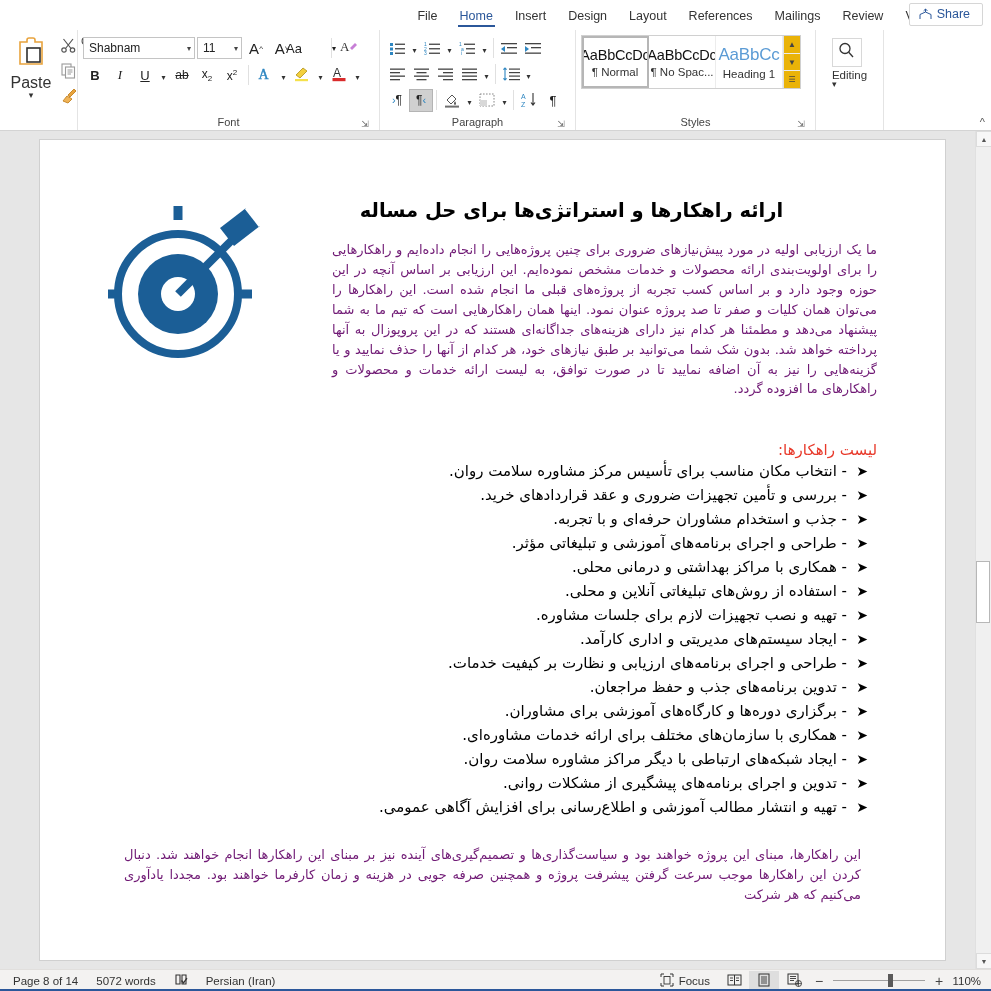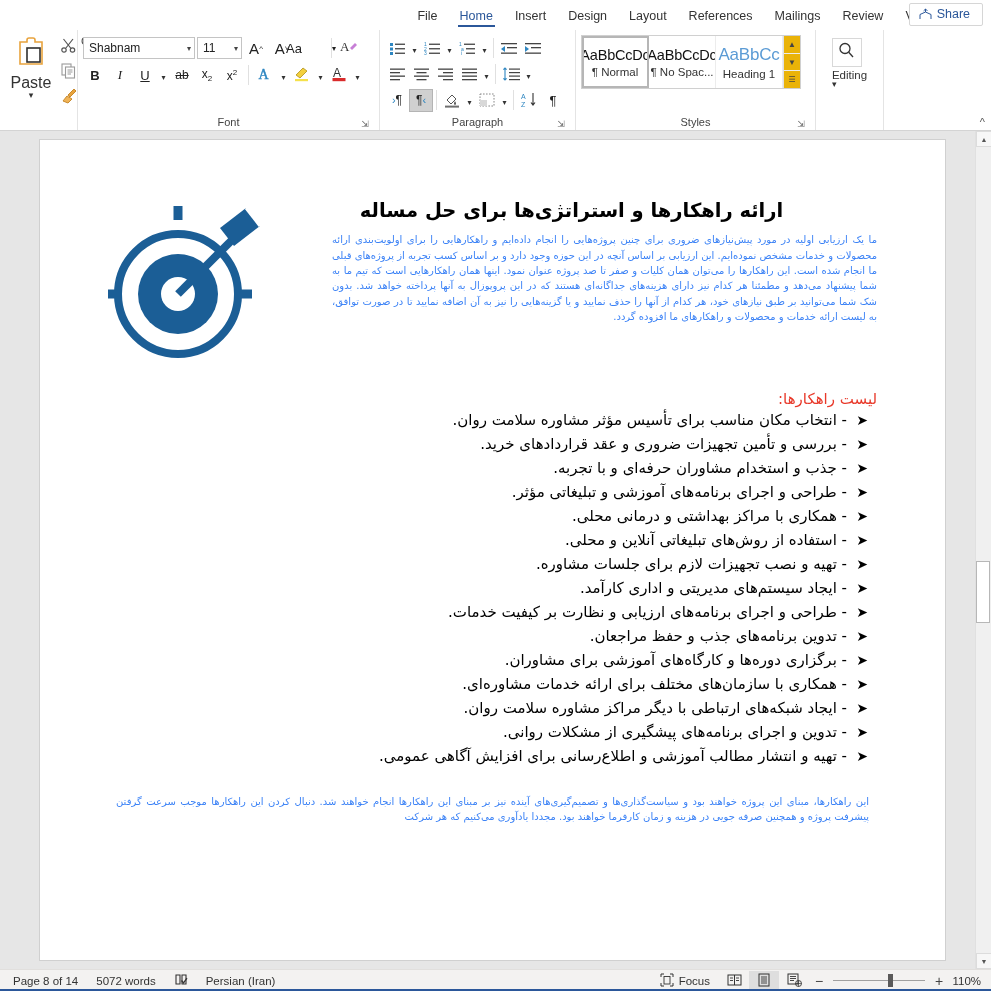--- a/index.html
+++ b/index.html
@@ -191,24 +191,24 @@
     font-family: "DejaVu Sans", sans-serif;
     font-weight: bold;
     font-size: 19.5px;
     color: #000;
     text-align: center;
     margin: 0 0 2px 0;
     line-height: 1.35;
   }
   .para {
     font-family: "DejaVu Sans", sans-serif;
-    font-size: 10px;
+    font-size: 13px;
     line-height: 1.53;
-    color: #3b82f6;
-    margin: 8px;
+    color: #701a75;
+    margin: 16px;
     text-align: justify;
     text-align-last: right;
   }
   .para.intro {
     width: 545px;
     margin-right: 0;
   }
   .clear-right { clear: both; }
   .target-icon {
     float: left;
@@ -685,21 +685,21 @@
 
         <div class="heading">ارائه راهکارها و استراتژی‌ها برای حل مساله</div>
 
         <p class="para intro">ما یک ارزیابی اولیه در مورد پیش‌نیازهای ضروری برای چنین پروژه‌هایی را انجام داده‌ایم و راهکارهایی را برای اولویت‌بندی ارائه محصولات و خدمات مشخص نموده‌ایم. این ارزیابی بر اساس آنچه در این حوزه وجود دارد و بر اساس کسب تجربه از پروژه‌های قبلی ما انجام شده است. این راهکارها را می‌توان همان کلیات و صفر تا صد پروژه عنوان نمود. اینها همان راهکارهایی است که تیم ما به شما پیشنهاد می‌دهد و مطمئنا هر کدام نیز دارای هزینه‌های جداگانه‌ای هستند که در این پروپوزال به آنها پرداخته خواهد شد. بدون شک شما می‌توانید بر طبق نیازهای خود، هر کدام از آنها را حذف نمایید و یا گزینه‌هایی را نیز به آن اضافه نمایید تا در صورت توافق، به لیست ارائه خدمات و محصولات و راهکارهای ما افزوده گردد.</p>
 
         <div class="clear-right"></div>
 
         <div class="list-head">لیست راهکارها:</div>
 
         <ul class="sol-list">
-          <li><span class="bullet-arrow">➤</span><span>- انتخاب مکان مناسب برای تأسیس مؤثر مشاوره سلامت روان.</span></li>
+          <li><span class="bullet-arrow">➤</span><span>- انتخاب مکان مناسب برای تأسیس مرکز مشاوره سلامت روان.</span></li>
           <li><span class="bullet-arrow">➤</span><span>- بررسی و تأمین تجهیزات ضروری و عقد قراردادهای خرید.</span></li>
           <li><span class="bullet-arrow">➤</span><span>- جذب و استخدام مشاوران حرفه‌ای و با تجربه.</span></li>
           <li><span class="bullet-arrow">➤</span><span>- طراحی و اجرای برنامه‌های آموزشی و تبلیغاتی مؤثر.</span></li>
           <li><span class="bullet-arrow">➤</span><span>- همکاری با مراکز بهداشتی و درمانی محلی.</span></li>
           <li><span class="bullet-arrow">➤</span><span>- استفاده از روش‌های تبلیغاتی آنلاین و محلی.</span></li>
           <li><span class="bullet-arrow">➤</span><span>- تهیه و نصب تجهیزات لازم برای جلسات مشاوره.</span></li>
           <li><span class="bullet-arrow">➤</span><span>- ایجاد سیستم‌های مدیریتی و اداری کارآمد.</span></li>
           <li><span class="bullet-arrow">➤</span><span>- طراحی و اجرای برنامه‌های ارزیابی و نظارت بر کیفیت خدمات.</span></li>
           <li><span class="bullet-arrow">➤</span><span>- تدوین برنامه‌های جذب و حفظ مراجعان.</span></li>
           <li><span class="bullet-arrow">➤</span><span>- برگزاری دوره‌ها و کارگاه‌های آموزشی برای مشاوران.</span></li>

